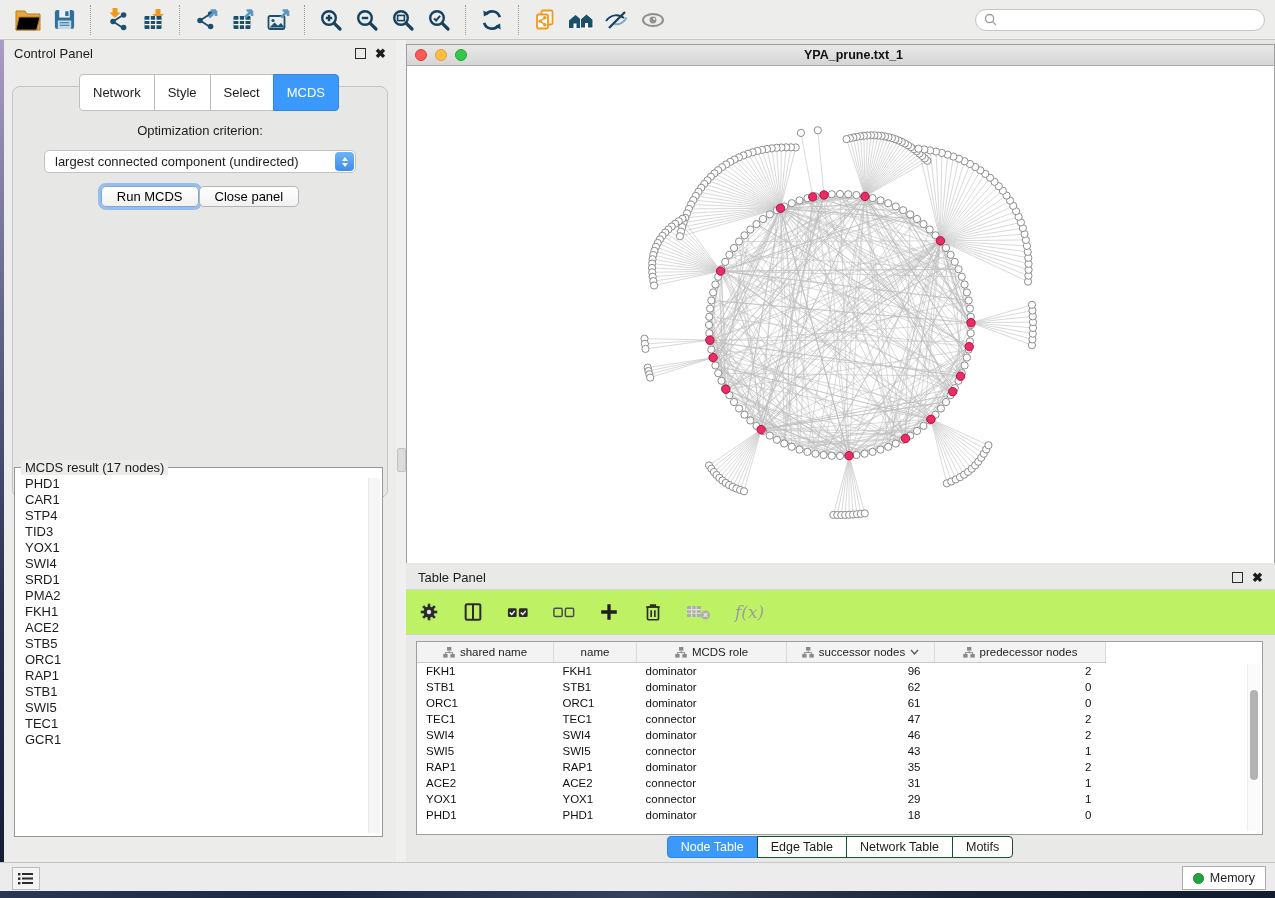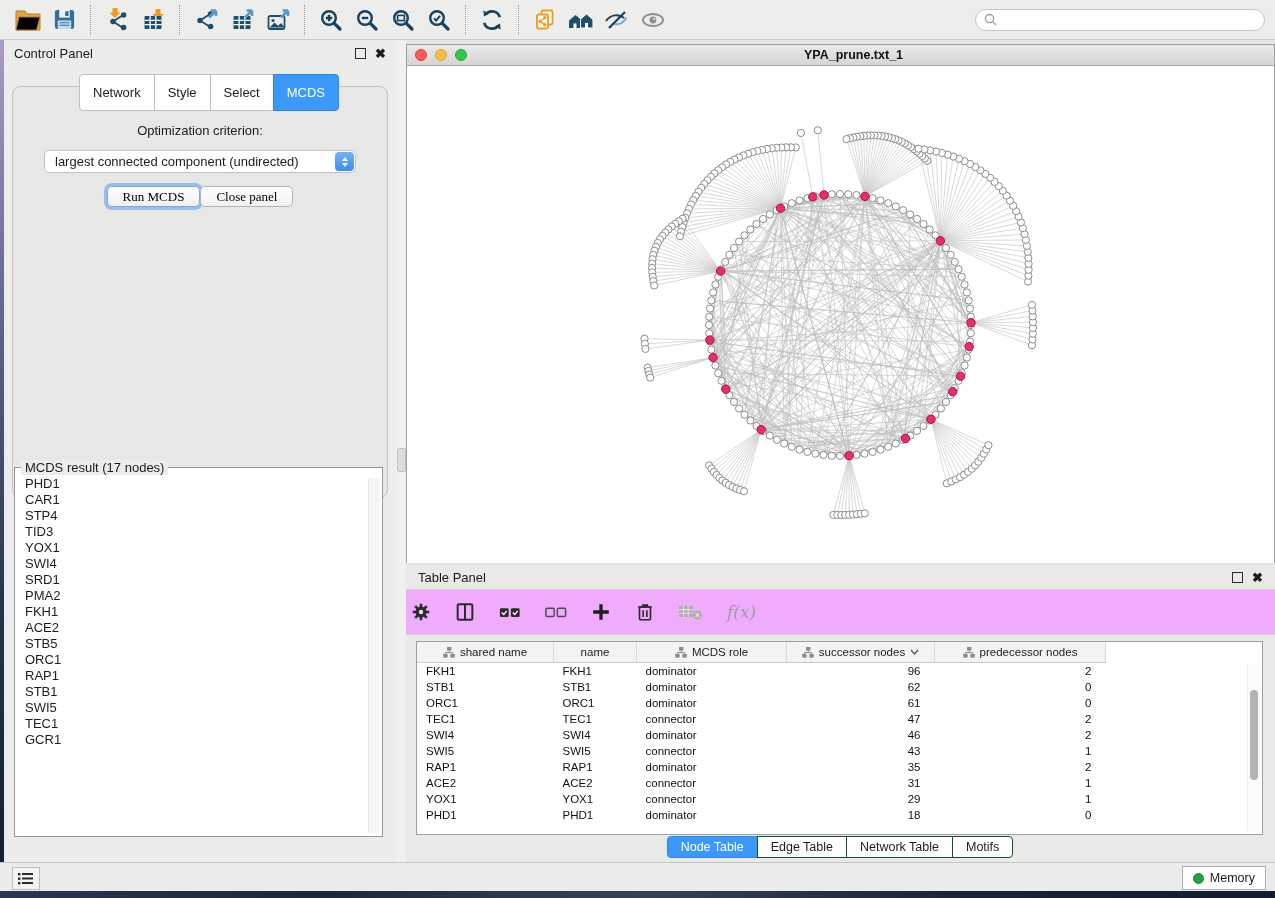--- a/index.html
+++ b/index.html
@@ -34,21 +34,21 @@
   .cp-tab:last-child{border-radius:0 4px 4px 0;}
   .cp-tab.sel{background:#3B99FC;border-color:#2F86E8;color:#fff;}
   .opt-label{margin-top:36px;text-align:center;font-size:13px;}
   .dropdown{margin:12px auto 0;width:312px;height:23px;background:#fff;border:1px solid #C2C2C2;border-radius:5px;
             display:flex;align-items:center;position:relative;font-size:13px;padding-left:10px;box-sizing:border-box;}
   .dd-stepper{position:absolute;right:1px;top:1px;width:19px;height:19px;border-radius:4px;
               background:linear-gradient(#72B3F8,#3C8DEE);display:flex;flex-direction:column;align-items:center;justify-content:center;gap:2px;}
   .dd-stepper i{width:0;height:0;border-left:3.5px solid transparent;border-right:3.5px solid transparent;display:block;}
   .dd-up{border-bottom:4.5px solid #fff;}
   .dd-down{border-top:4.5px solid #fff;}
-  .btn-row{display:flex;justify-content:center;gap:0;margin-top:13px;font-family:Liberation Serif, serif;}
+  .btn-row{display:flex;justify-content:center;gap:0;margin-top:13px;}
   .mac-btn{height:21px;padding:0 15px;background:linear-gradient(#FFFFFF,#F1F1F1);border:1px solid #B5B5B5;
            border-radius:5px;font-size:13px;font-family:inherit;display:flex;align-items:center;}
   .focus-ring{box-shadow:0 0 0 3px rgba(106,168,240,.65);border-color:#7FA8D9;}
   .result-box{position:absolute;left:10px;top:427px;width:369px;height:370px;background:#fff;
               border:1px solid #979797;box-sizing:border-box;}
   .result-legend{position:absolute;top:-8px;left:6px;background:#ECECEB;padding:0 4px;font-size:13px;}
   .result-list{list-style:none;margin:0;padding:8px 10px;font-size:13px;line-height:16px;}
   .result-scroll{position:absolute;right:2px;top:10px;bottom:3px;width:11px;background:#F6F6F6;border-left:1px solid #E8E8E8;}
   
   .splitter{position:absolute;left:396px;top:40px;width:10px;height:822px;background:#F0F0F0;}
@@ -63,22 +63,22 @@
   .traffic{display:flex;gap:8px;margin-left:8px;z-index:1;}
   .traffic span{width:12px;height:12px;border-radius:50%;display:inline-block;box-sizing:border-box;}
   .tl-red{background:#FC5B57;border:1px solid #DD3C37;}
   .tl-yellow{background:#FDBE41;border:1px solid #DEA133;}
   .tl-green{background:#34C84A;border:1px solid #27A534;}
   .net-title{position:absolute;left:0;right:0;text-align:center;font-size:12.5px;font-weight:600;color:#111;padding-left:26px;}
   .net-canvas{position:relative;width:867px;height:497px;background:#fff;}
   
   .table-panel{position:absolute;left:0;top:525px;width:869px;height:297px;background:#E9E9E8;}
   .tp-header{height:24px;display:flex;align-items:center;padding:0 12px;}
-  .tp-toolbar{height:44px;background:#f0abfc;border-top:1px solid #D6D6D6;border-bottom:1px solid #D0D0D0;
-              display:flex;align-items:center;gap:22px;padding:0 4px;}
+  .tp-toolbar{height:44px;background:#bef264;border-top:1px solid #D6D6D6;border-bottom:1px solid #D0D0D0;
+              display:flex;align-items:center;gap:22px;padding:0 12px;}
   .tp-icon{display:flex;align-items:center;justify-content:center;}
   .tbl-wrap{position:absolute;left:10px;top:76px;width:847px;height:194px;background:#fff;
             border:1px solid #9E9E9E;box-sizing:border-box;overflow:hidden;}
   table.tbl{border-collapse:collapse;table-layout:fixed;font-size:11.5px;}
   .tbl th{height:20px;background:#F3F3F3;border-right:1px solid #DADADA;border-bottom:1px solid #C9C9C9;
           font-weight:400;color:#222;padding:0;position:relative;}
   .th-inner{display:flex;align-items:center;justify-content:center;gap:5px;}
   .tbl td{height:16px;padding:0 9px;white-space:nowrap;overflow:hidden;color:#111;}
   .tbl td.num{text-align:right;padding-right:14px;}
   .vscroll{position:absolute;right:2px;top:22px;bottom:3px;width:12px;background:#FBFBFB;border-left:1px solid #EDEDED;}

